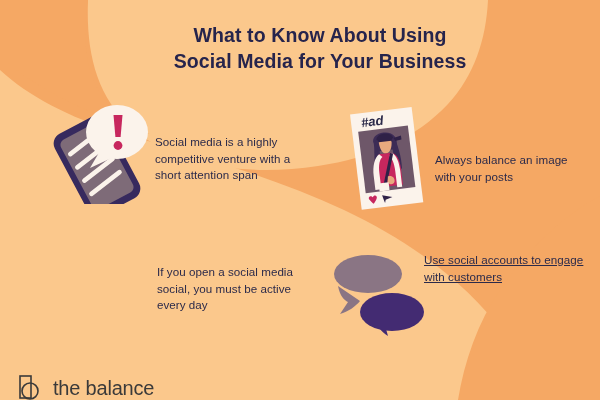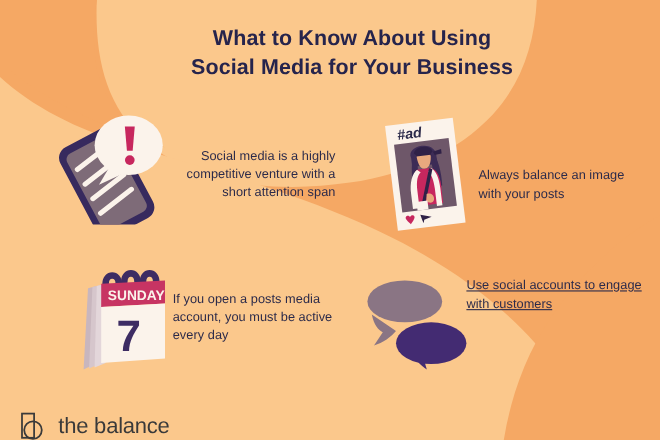--- a/index.html
+++ b/index.html
@@ -22,21 +22,21 @@
   }
   .title .l2{display:block;}
   .caption{
     position:absolute;
     color:#2B2A4A;
     font-size:11.6px;line-height:16.6px;
     letter-spacing:.05px;
   }
 
   
-  .cap1{left:155px;top:134px;width:150px;text-align:right;}
+  .cap1{left:155px;top:134px;width:150px;}
   .cap2{left:435px;top:152px;width:150px;}
   .cap3{left:157px;top:264px;width:160px;}
   .cap4{left:424px;top:252px;width:160px;text-decoration:underline;}
 
   
   .art{position:absolute;}
   .art1{left:44px;top:96px;width:110px;height:108px;}
   .art2{left:350px;top:106px;width:80px;height:110px;}
   .art3{left:58px;top:240px;width:100px;height:100px;}
   .art4{left:330px;top:244px;width:100px;height:96px;}
@@ -138,41 +138,21 @@
           <rect x="26" y="76" width="10" height="8" fill="#FBF3EB"></rect>
         </g>
 
         <path d="M 15 91 C 13 88, 17 86, 18.5 89 C 20 86, 24 88, 22 91 C 21 93, 19 95, 18.5 95.5 C 18 95, 16 93, 15 91 Z" fill="#C7275E"></path>
         <path d="M 28 88 L 38 91 L 31 93 L 30 96 L 29 92.5 Z" fill="#2F2147"></path>
       </g>
     </svg>
   </div>
   <div class="caption cap2">Always balance an image with your posts</div>
 
-  <div class="art art3">
-    <svg viewBox="0 0 100 100" width="100" height="100">
-
-      <path d="M 22 22 L 30 20 L 30 90 L 18 96 Z" fill="#C8B6BE"></path>
-      <path d="M 26 21 L 34 19 L 34 90 L 23 95 Z" fill="#D6C6CC"></path>
-      <path d="M 30 20 L 38 18 L 38 90 L 28 94 Z" fill="#E3D6DA"></path>
-
-      <g fill="none" stroke="#3D2C63" stroke-width="6" stroke-linecap="round">
-        <path d="M 38 18 C 38 8, 50 8, 50 18"></path>
-        <path d="M 55 16 C 55 6, 67 6, 67 16"></path>
-        <path d="M 72 16 C 72 6, 84 6, 84 16"></path>
-      </g>
-
-      <path d="M 34 18 L 92 15 L 92 36 L 34 39 Z" fill="#C73463"></path>
-      <text x="40" y="33" font-family="'Liberation Sans',sans-serif" font-size="12.5" font-weight="bold" fill="#FBF3EB">SUNDAY</text>
-
-      <path d="M 34 39 L 92 36 L 92 86 L 34 90 Z" fill="#FBF3EB"></path>
-      <text x="48" y="79" font-family="'Liberation Sans',sans-serif" font-size="40" font-weight="bold" fill="#3D2C63">7</text>
-    </svg>
-  </div>
-  <div class="caption cap3">If you open a posts media account, you must be active every day</div>
+  <div class="caption cap3">If you open a social media social, you must be active every day</div>
 
   <div class="art art4">
     <svg viewBox="0 0 100 96" width="100" height="96">
 
       <path d="M 8 42 C 10 52, 14 56, 18 58 L 10 70 C 18 68, 26 62, 30 57 Z" fill="#8A7584"></path>
       <ellipse cx="38" cy="30" rx="34" ry="19" fill="#8A7584"></ellipse>
 
       <path d="M 44 74 C 46 82, 52 88, 58 92 L 54 78 Z" fill="#432B72"></path>
       <ellipse cx="62" cy="68" rx="32" ry="19" fill="#432B72"></ellipse>
     </svg>

